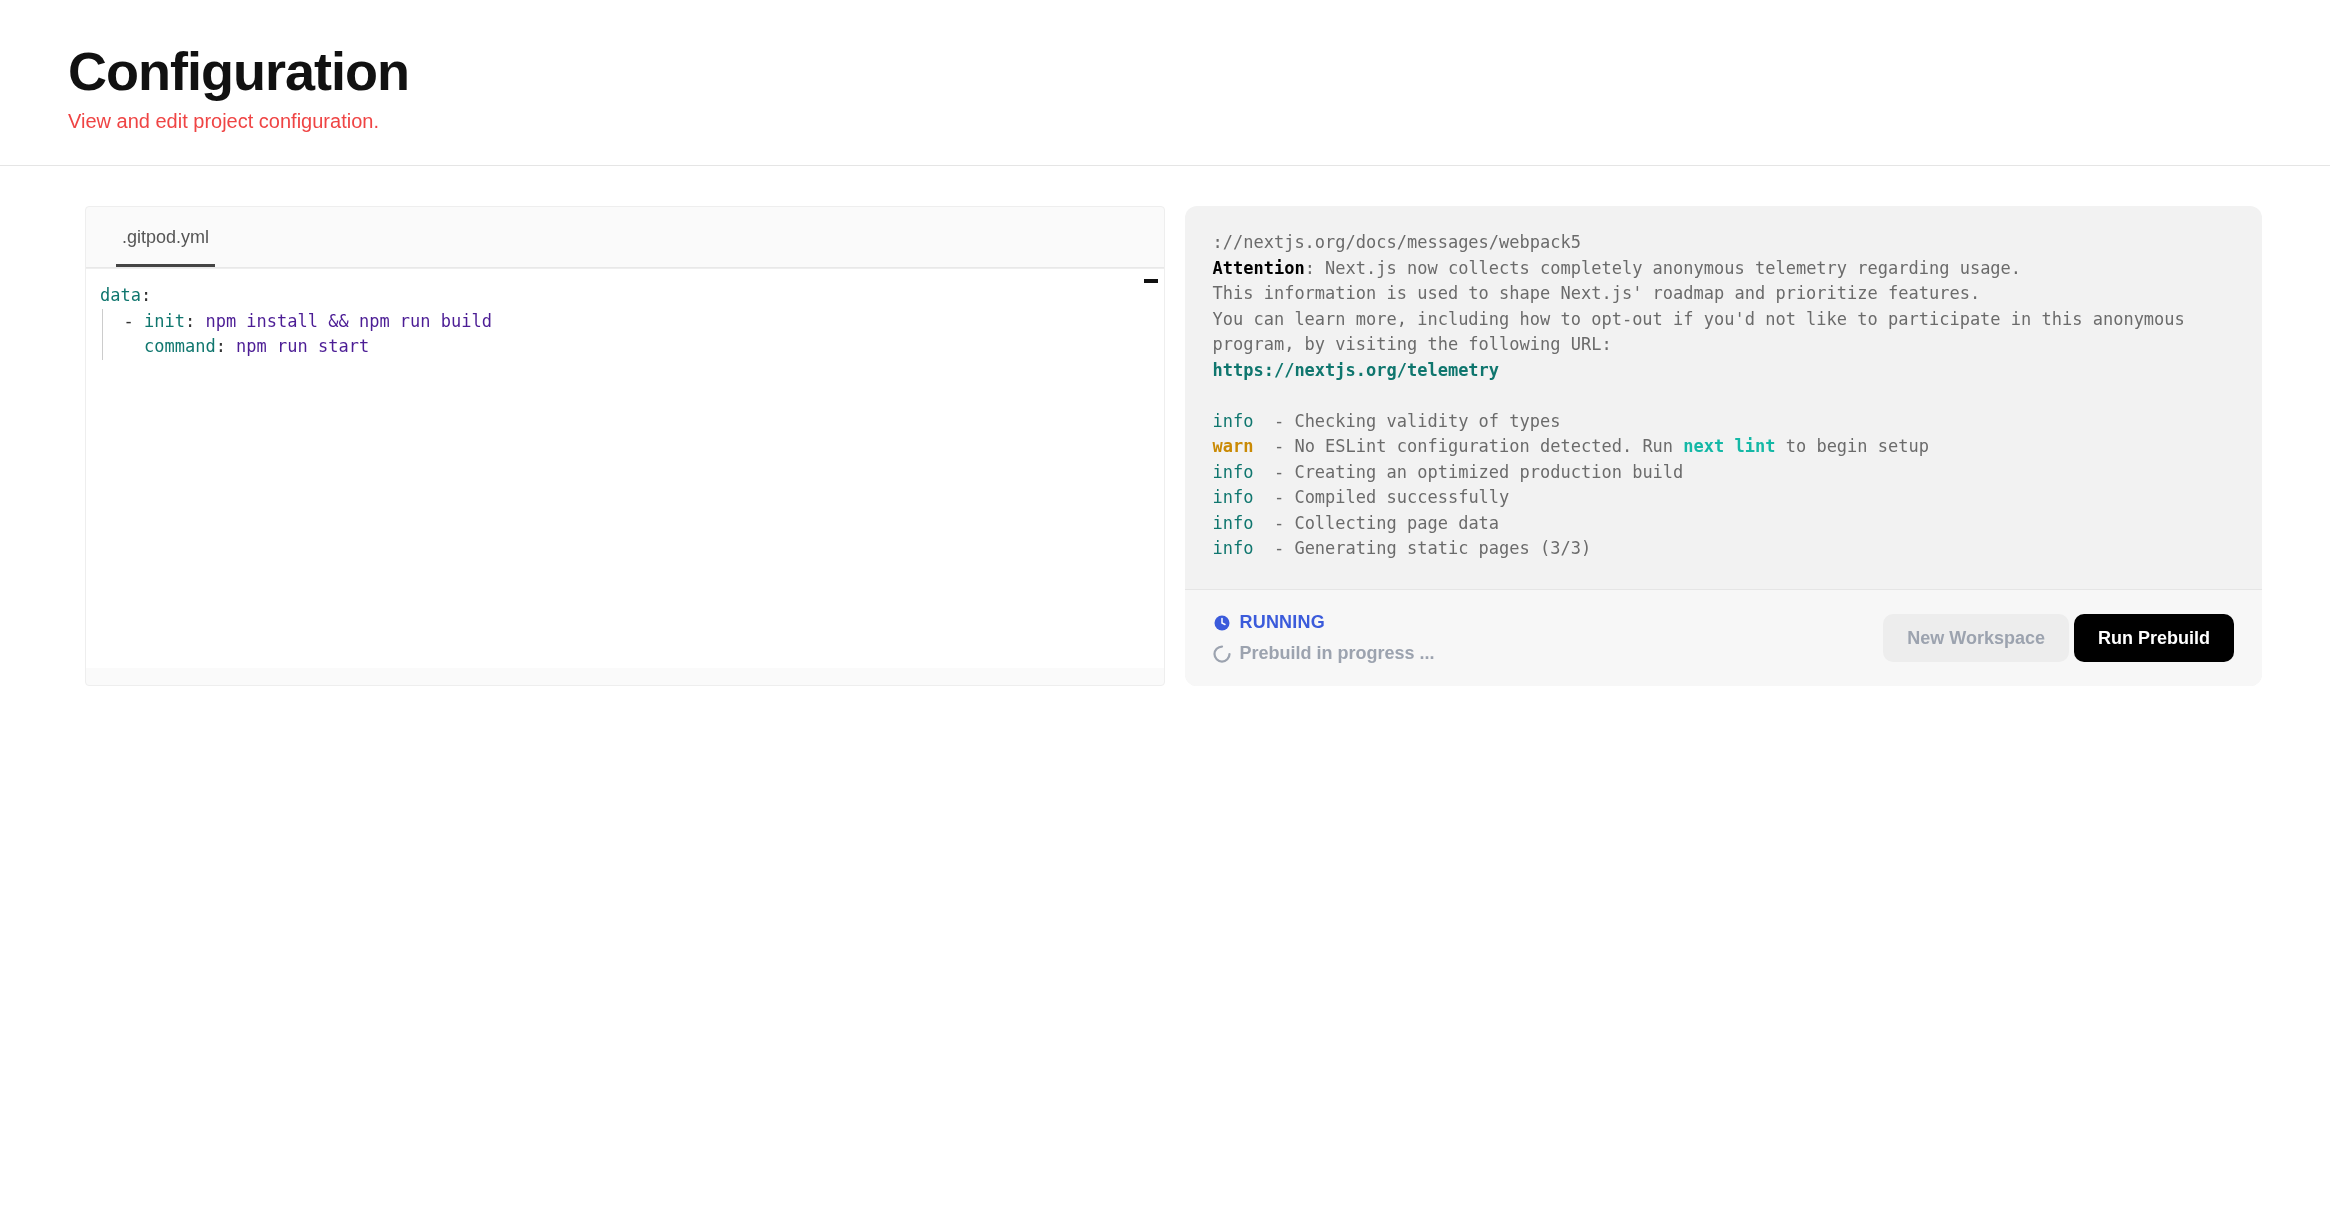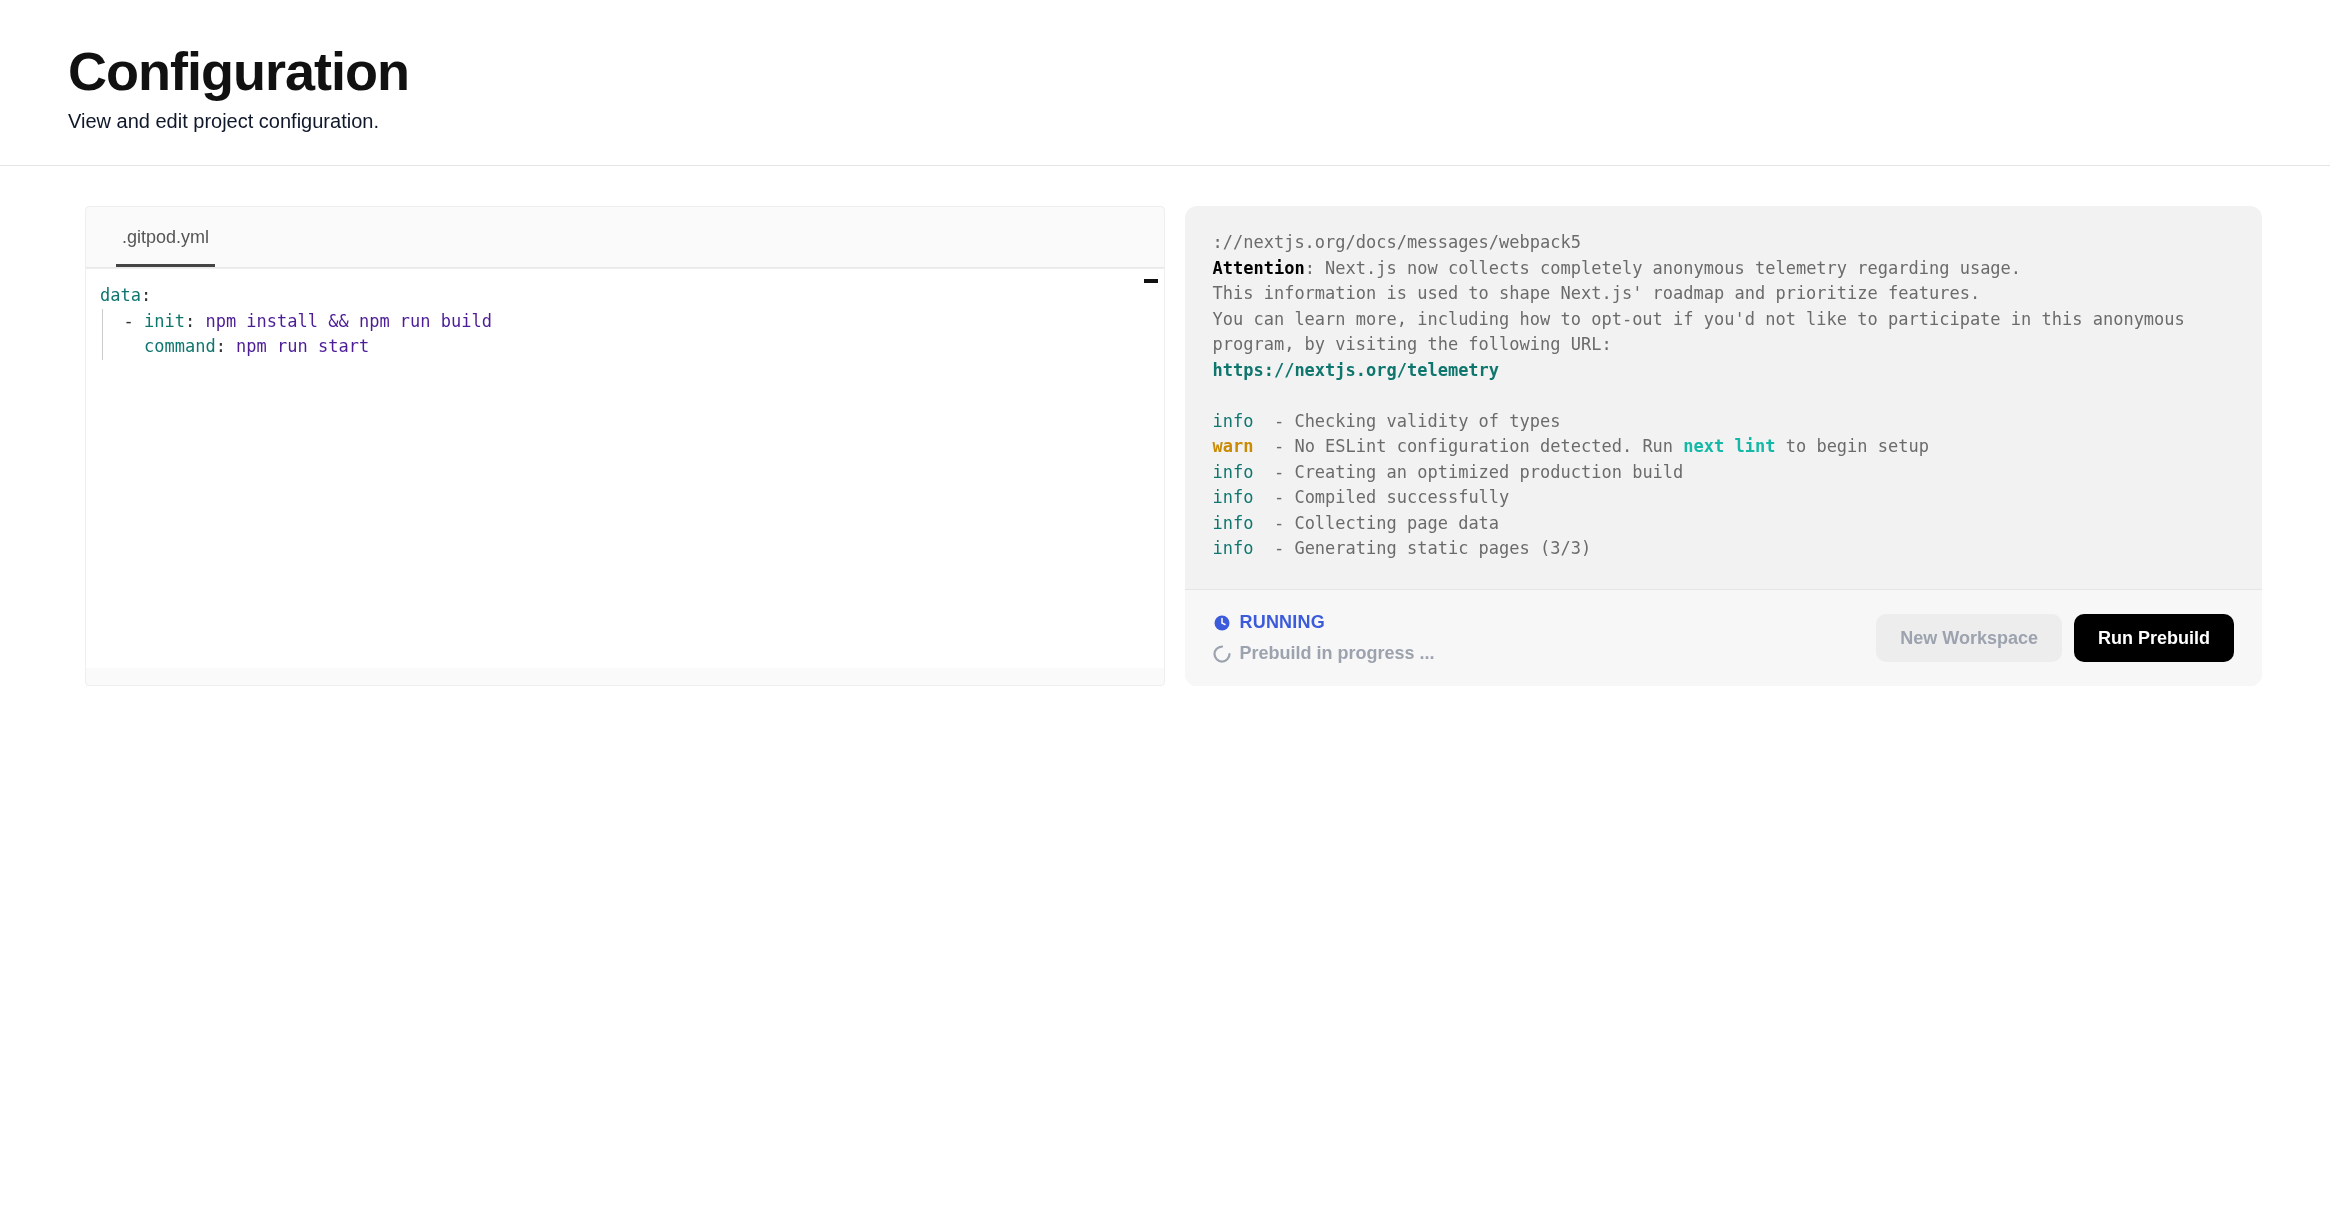--- a/index.html
+++ b/index.html
@@ -18,21 +18,21 @@
 }
 .page-title {
   font-size: 54px;
   font-weight: 800;
   letter-spacing: -1px;
   color: #111;
   margin-bottom: 8px;
 }
 .page-subtitle {
   font-size: 20px;
-  color: #0f172a;
+  color: #ef4444;
 }
 .content {
   display: flex;
   gap: 20px;
   padding: 40px 68px 40px;
   align-items: stretch;
 }
 .panel-left {
   flex: 1;
   background: #fafafa;
@@ -127,21 +127,21 @@
   font-weight: 800;
   color: #3b5bdb;
   letter-spacing: 0.2px;
 }
 .substatus {
   font-size: 18px;
   font-weight: 700;
   color: #9ca3af;
 }
 .clock-icon svg, .spinner-icon svg { display: block; }
-.status-actions { display: flex; gap: 12px; }
+.status-actions { display: flex; gap: 5px; }
 .btn {
   height: 48px;
   padding: 0 24px;
   border-radius: 10px;
   font-size: 18px;
   font-weight: 600;
   border: none;
   cursor: pointer;
   display: inline-flex;
   align-items: center;

